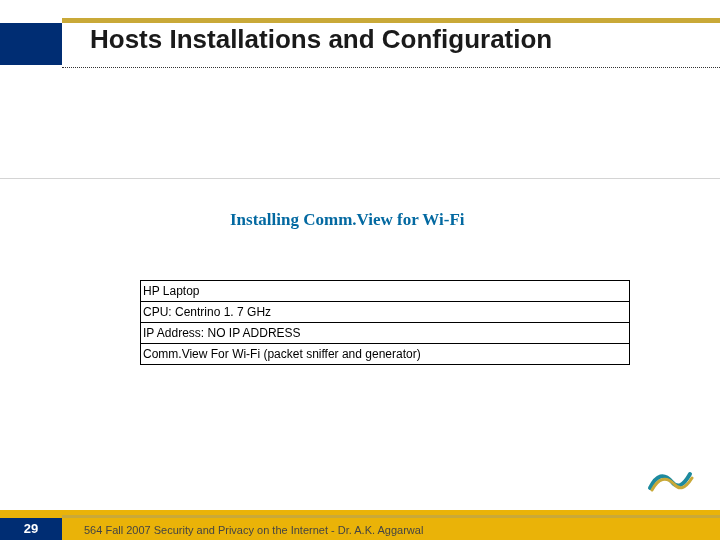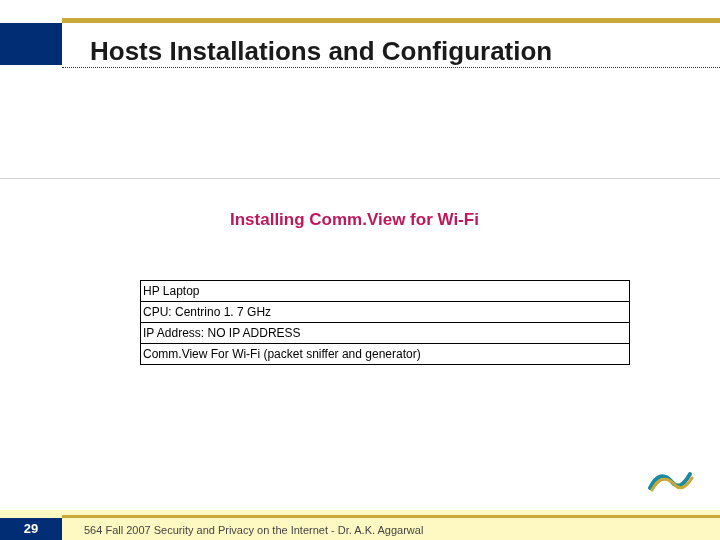--- a/index.html
+++ b/index.html
@@ -19,21 +19,21 @@
     background: #c9a938;
   }
   .title-line {
     position: absolute;
     left: 62px; top: 67px;
     right: 0; height: 0;
     border-top: 1px dotted #333;
   }
   .title {
     position: absolute;
-    left: 90px; top: 36px;
+    left: 90px; top: 24px;
     font-size: 26px;
     font-weight: bold;
     color: #1a1a1a;
   }
 
   .subtitle {
     position: absolute;
     left: 115px; top: 150px;
     font-size: 21px;
     font-weight: bold;
@@ -43,21 +43,22 @@
     position: absolute;
     left: 0; right: 0; top: 178px;
     height: 0;
     border-top: 1px solid #d4d4d4;
   }
   .section {
     position: absolute;
     left: 230px; top: 210px;
     font-size: 17px;
     font-weight: bold;
-    color: #be185d;
+    color: #0369a1;
+    font-family: Liberation Serif, serif;
   }
 
   .spec-table {
     position: absolute;
     left: 140px; top: 280px;
     width: 490px;
     border-collapse: collapse;
   }
   .spec-table td {
     border: 1px solid #000;
@@ -70,21 +71,21 @@
   .logo {
     position: absolute;
     right: 26px; bottom: 44px;
     width: 48px; height: 32px;
   }
 
   .footer-bg {
     position: absolute;
     left: 0; bottom: 0;
     width: 720px; height: 30px;
-    background: #fef9c3;
+    background: #eab308;
   }
   .footer-left {
     position: absolute;
     left: 0; bottom: 0;
     width: 62px; height: 22px;
     background: #002d73;
     color: #fff;
     font-size: 13px;
     font-weight: bold;
     text-align: center;

